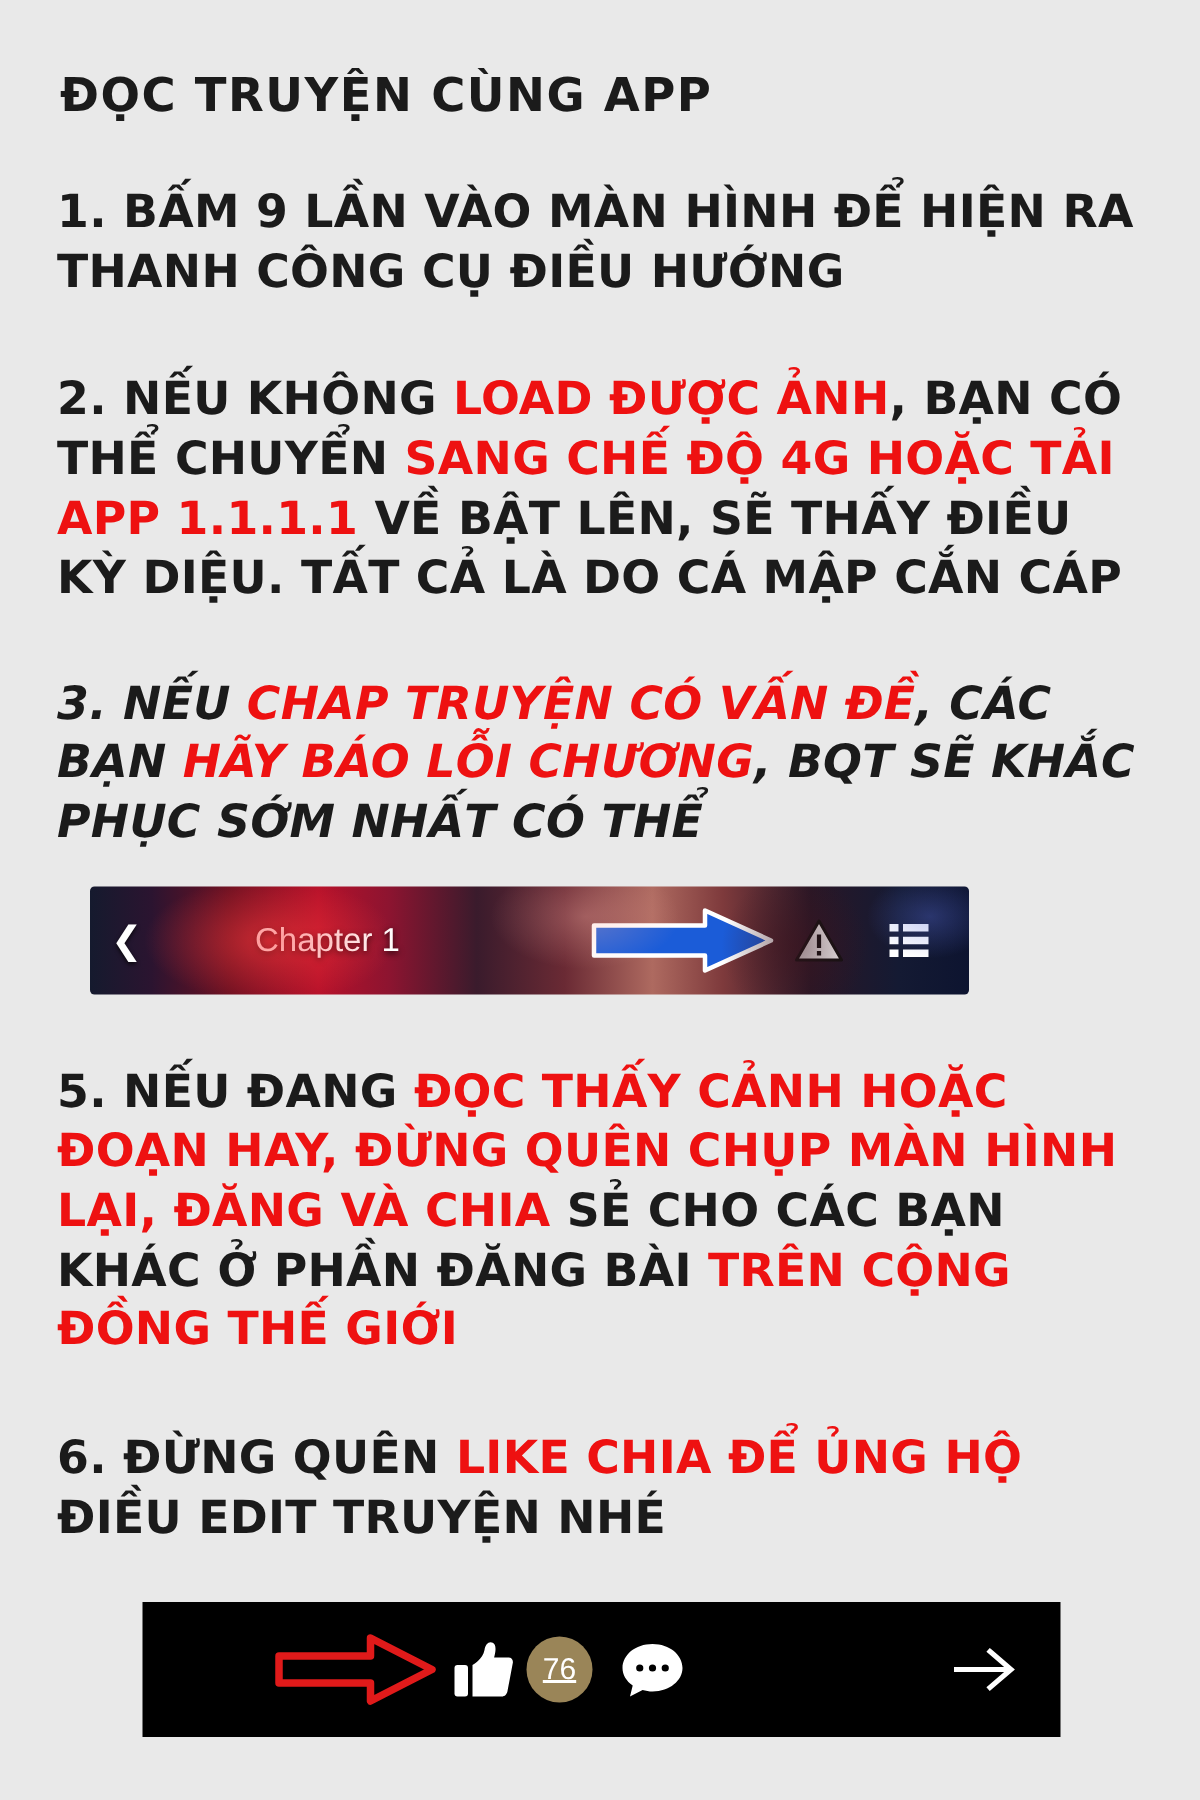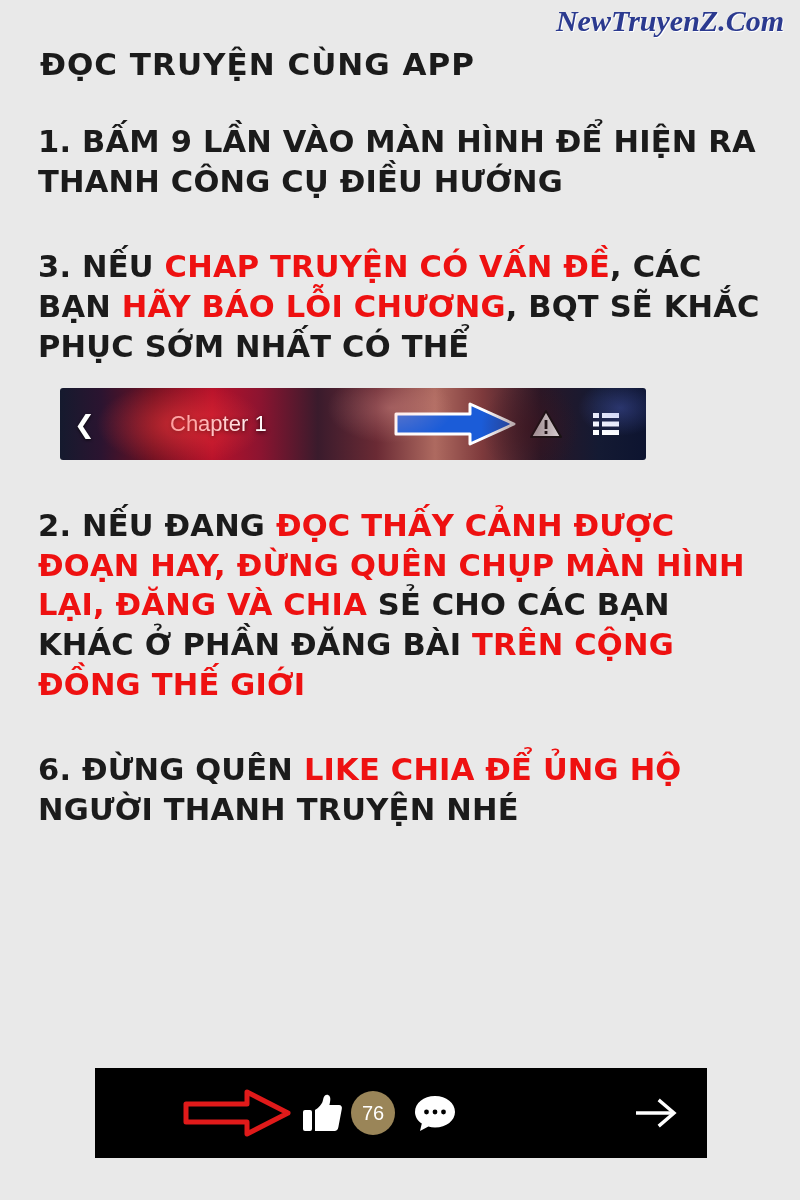--- a/index.html
+++ b/index.html
@@ -67,21 +67,21 @@
   .para {
     font-family: "DejaVu Sans", sans-serif;
     font-size: 30.5px;
     font-weight: bold;
     line-height: 1.30;
     color: #1b1b1b;
     letter-spacing: 0.2px;
   }
   .p1 { margin: 0 0 46px 0; }
   .p2 { margin: 0 0 44px 0; }
-  .p3 { margin: 0 0 22px 0; }
+  .p3 { margin: 0 0 22px 0; font-style: italic; }
   .p4 { margin: 0 0 46px 0; }
   .p5 { margin: 0 0 18px 0; }
   .red { color: #ee1111; }
 
   
   .reader-bar {
     position: relative;
     width: 586px;
     height: 72px;
     margin: 0 0 0 22px;
@@ -183,20 +183,21 @@
     width: 44px;
     height: 44px;
     border-radius: 50%;
     background: #9a8558;
     color: #ffffff;
     font-size: 20px;
     font-family: "Liberation Sans", sans-serif;
     display: flex;
     align-items: center;
     justify-content: center;
+    text-decoration: underline;
   }
   .ab-comment {
     position: absolute;
     left: 318px;
     top: 50%;
     transform: translateY(-50%);
     width: 44px;
     height: 40px;
   }
   .ab-next {
@@ -205,31 +206,33 @@
     top: 50%;
     transform: translateY(-50%);
     width: 46px;
     height: 34px;
   }
 </style>
 </head>
 <body>
 
 <div class="watermark">
-  <div class="wm-main">NewTruyenZ.Com</div>
 </div>
 
 <div class="title">ĐỌC TRUYỆN CÙNG APP</div>
 
 <div class="content">
 
   <p class="para p1">
     <span>1. BẤM 9 LẦN VÀO MÀN HÌNH ĐỂ HIỆN RA THANH CÔNG CỤ ĐIỀU HƯỚNG</span>
   </p>
 
+  <p class="para p2">
+    <span>2. NẾU KHÔNG </span><span class="red">LOAD ĐƯỢC ẢNH</span><span>, BẠN CÓ THỂ CHUYỂN </span><span class="red">SANG CHẾ ĐỘ 4G HOẶC TẢI APP 1.1.1.1</span><span> VỀ BẬT LÊN, SẼ THẤY ĐIỀU KỲ DIỆU. TẤT CẢ LÀ DO CÁ MẬP CẮN CÁP</span>
+  </p>
 
   <p class="para p3">
     <span>3. NẾU </span><span class="red">CHAP TRUYỆN CÓ VẤN ĐỀ</span><span>, CÁC BẠN </span><span class="red">HÃY BÁO LỖI CHƯƠNG</span><span>, BQT SẼ KHẮC PHỤC SỚM NHẤT CÓ THỂ</span>
   </p>
 
   <div class="reader-bar">
     <span class="rb-back">❮</span>
     <span class="rb-chapter">Chapter 1</span>
 
     <svg class="rb-arrow" viewBox="0 0 126 46">
@@ -246,25 +249,25 @@
       <rect x="1" y="2" width="6" height="5" fill="#ffffff"></rect>
       <rect x="10" y="2" width="17" height="5" fill="#ffffff"></rect>
       <rect x="1" y="10.5" width="6" height="5" fill="#ffffff"></rect>
       <rect x="10" y="10.5" width="17" height="5" fill="#ffffff"></rect>
       <rect x="1" y="19" width="6" height="5" fill="#ffffff"></rect>
       <rect x="10" y="19" width="17" height="5" fill="#ffffff"></rect>
     </svg>
   </div>
 
   <p class="para p4" style="margin-top:46px;">
-    <span>2. NẾU ĐANG </span><span class="red">ĐỌC THẤY CẢNH ĐƯỢC ĐOẠN HAY, ĐỪNG QUÊN CHỤP MÀN HÌNH LẠI, ĐĂNG VÀ CHIA</span><span> SẺ CHO CÁC BẠN KHÁC Ở PHẦN ĐĂNG BÀI </span><span class="red">TRÊN CỘNG ĐỒNG THẾ GIỚI</span>
+    <span>5. NẾU ĐANG </span><span class="red">ĐỌC THẤY CẢNH HOẶC ĐOẠN HAY, ĐỪNG QUÊN CHỤP MÀN HÌNH LẠI, ĐĂNG VÀ CHIA</span><span> SẺ CHO CÁC BẠN KHÁC Ở PHẦN ĐĂNG BÀI </span><span class="red">TRÊN CỘNG ĐỒNG THẾ GIỚI</span>
   </p>
 
   <p class="para p5">
-    <span>6. ĐỪNG QUÊN </span><span class="red">LIKE CHIA ĐỂ ỦNG HỘ</span><span> NGƯỜI THANH TRUYỆN NHÉ</span>
+    <span>6. ĐỪNG QUÊN </span><span class="red">LIKE CHIA ĐỂ ỦNG HỘ</span><span> ĐIỀU EDIT TRUYỆN NHÉ</span>
   </p>
 
 </div>
 
 <div class="action-bar">
 
   <svg class="ab-arrow" viewBox="0 0 108 52">
     <polygon points="3,17 64,17 64,5 105,26 64,47 64,35 3,35" fill="none" stroke="#e01a1a" stroke-width="5" stroke-linejoin="round"></polygon>
   </svg>
 

